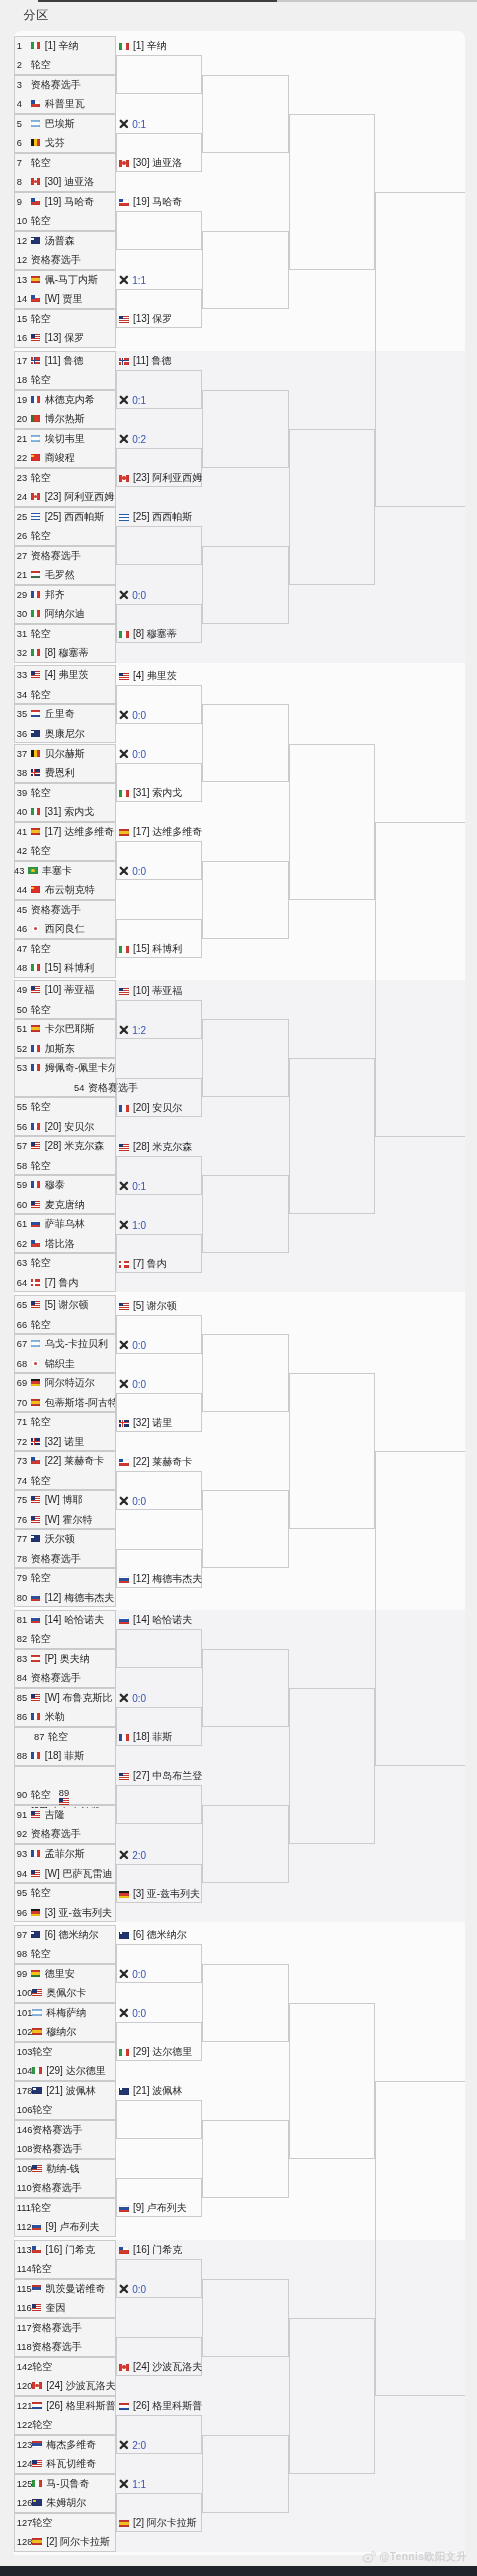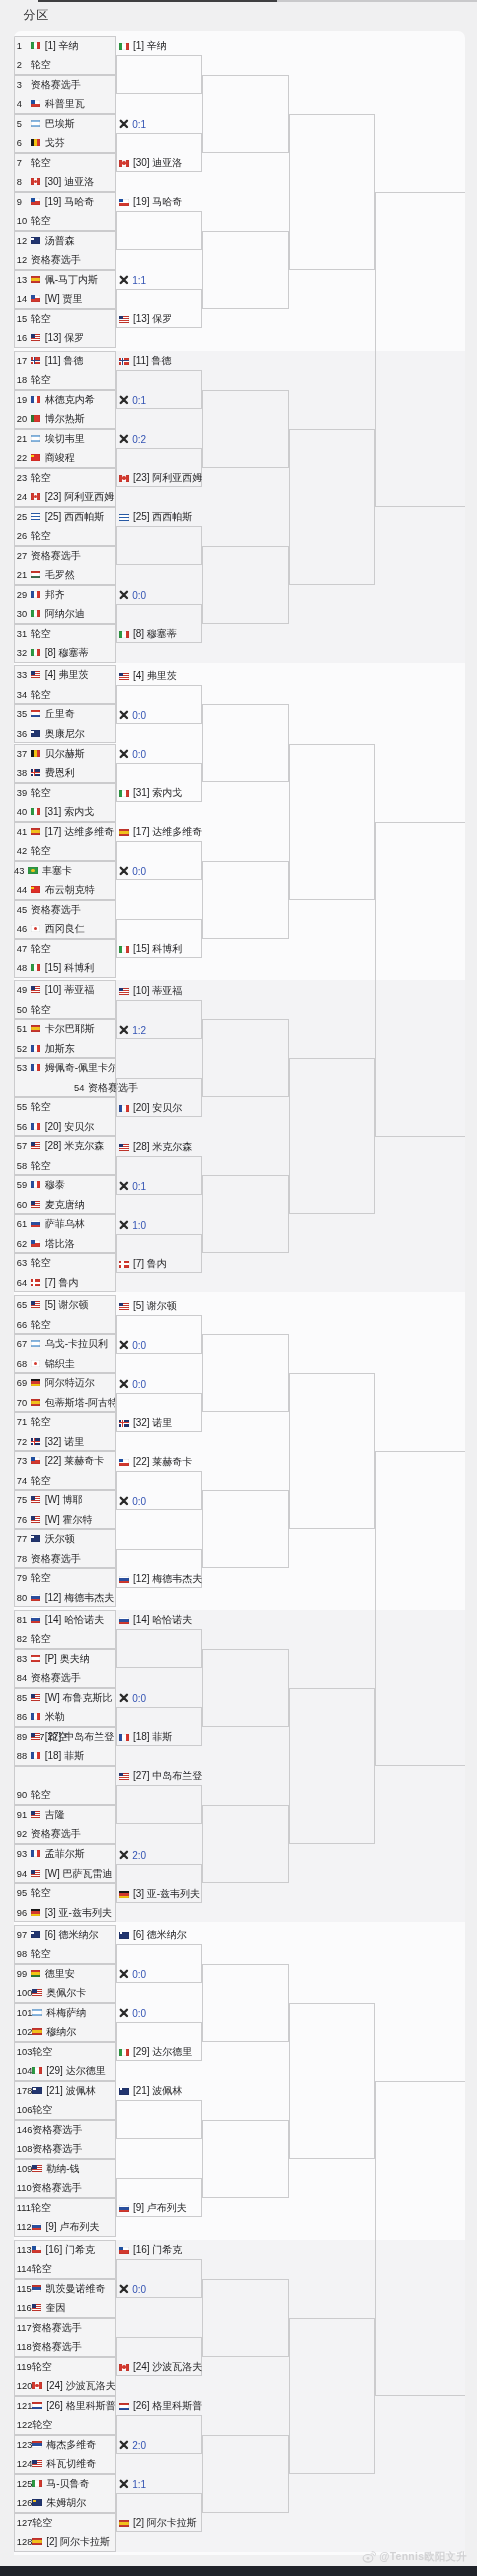--- a/index.html
+++ b/index.html
@@ -573,21 +573,21 @@
       </div>
       <div class="row" style="left: 20px; top: 1696px; width: 98px; height: 19.5px;">
         <span class="rown">87</span>
         <span class="pname">轮空</span>
       </div>
       <div class="row" style="left: 2.8px; top: 1715px; width: 98px; height: 19.5px;">
         <span class="rown">88</span>
         <span class="flag" style="background: linear-gradient(90deg, rgb(42, 79, 158) 0%, rgb(42, 79, 158) 33.3333%, rgb(255, 255, 255) 33.3333%, rgb(255, 255, 255) 66.6667%, rgb(216, 55, 46) 66.6667%, rgb(216, 55, 46) 100%);"></span>
         <span class="pname">[18] 菲斯</span>
       </div>
-      <div class="row" style="left: 2.8px; top: 1696px; width: 98px; height: 19.5px;">
+      <div class="row" style="left: 2.8px; top: 1757px; width: 98px; height: 19.5px; flex-direction: column;">
         <span class="rown">89</span>
         <span class="flag" style="background: linear-gradient(rgb(200, 55, 45) 0%, rgb(200, 55, 45) 14.2857%, rgb(255, 255, 255) 14.2857%, rgb(255, 255, 255) 28.5714%, rgb(200, 55, 45) 28.5714%, rgb(200, 55, 45) 42.8571%, rgb(255, 255, 255) 42.8571%, rgb(255, 255, 255) 57.1429%, rgb(200, 55, 45) 57.1429%, rgb(200, 55, 45) 71.4286%, rgb(255, 255, 255) 71.4286%, rgb(255, 255, 255) 85.7143%, rgb(200, 55, 45) 85.7143%, rgb(200, 55, 45) 100%);">
           <span class="fo" style="left: 0px; top: 0px; width: 4.2px; height: 3.5px; background: rgb(34, 53, 111);"></span>
         </span>
         <span class="pname">[27] 中岛布兰登</span>
       </div>
       <div class="row" style="left: 2.8px; top: 1754px; width: 98px; height: 19.5px;">
         <span class="rown">90</span>
         <span class="pname">轮空</span>
       </div>
@@ -729,21 +729,21 @@
       </div>
       <div class="row" style="left: 2.8px; top: 2287px; width: 98px; height: 19.5px;">
         <span class="rown">117</span>
         <span class="pname">资格赛选手</span>
       </div>
       <div class="row" style="left: 2.8px; top: 2306px; width: 98px; height: 19.5px;">
         <span class="rown">118</span>
         <span class="pname">资格赛选手</span>
       </div>
       <div class="row" style="left: 2.8px; top: 2326px; width: 98px; height: 19.5px;">
-        <span class="rown">119</span>
+        <span class="rown">142</span>
         <span class="pname">轮空</span>
       </div>
       <div class="row" style="left: 2.8px; top: 2345px; width: 98px; height: 19.5px;">
         <span class="rown">120</span>
         <span class="flag" style="background: linear-gradient(90deg, rgb(210, 57, 47) 0%, rgb(210, 57, 47) 33.3333%, rgb(255, 255, 255) 33.3333%, rgb(255, 255, 255) 66.6667%, rgb(210, 57, 47) 66.6667%, rgb(210, 57, 47) 100%);">
           <span class="fo" style="left: 3.1px; top: 1.7px; width: 3.5px; height: 3.5px; border-radius: 50%; background: rgb(210, 57, 47);"></span>
         </span>
         <span class="pname">[24] 沙波瓦洛夫</span>
       </div>
       <div class="row" style="left: 2.8px; top: 2365px; width: 98px; height: 19.5px;">

